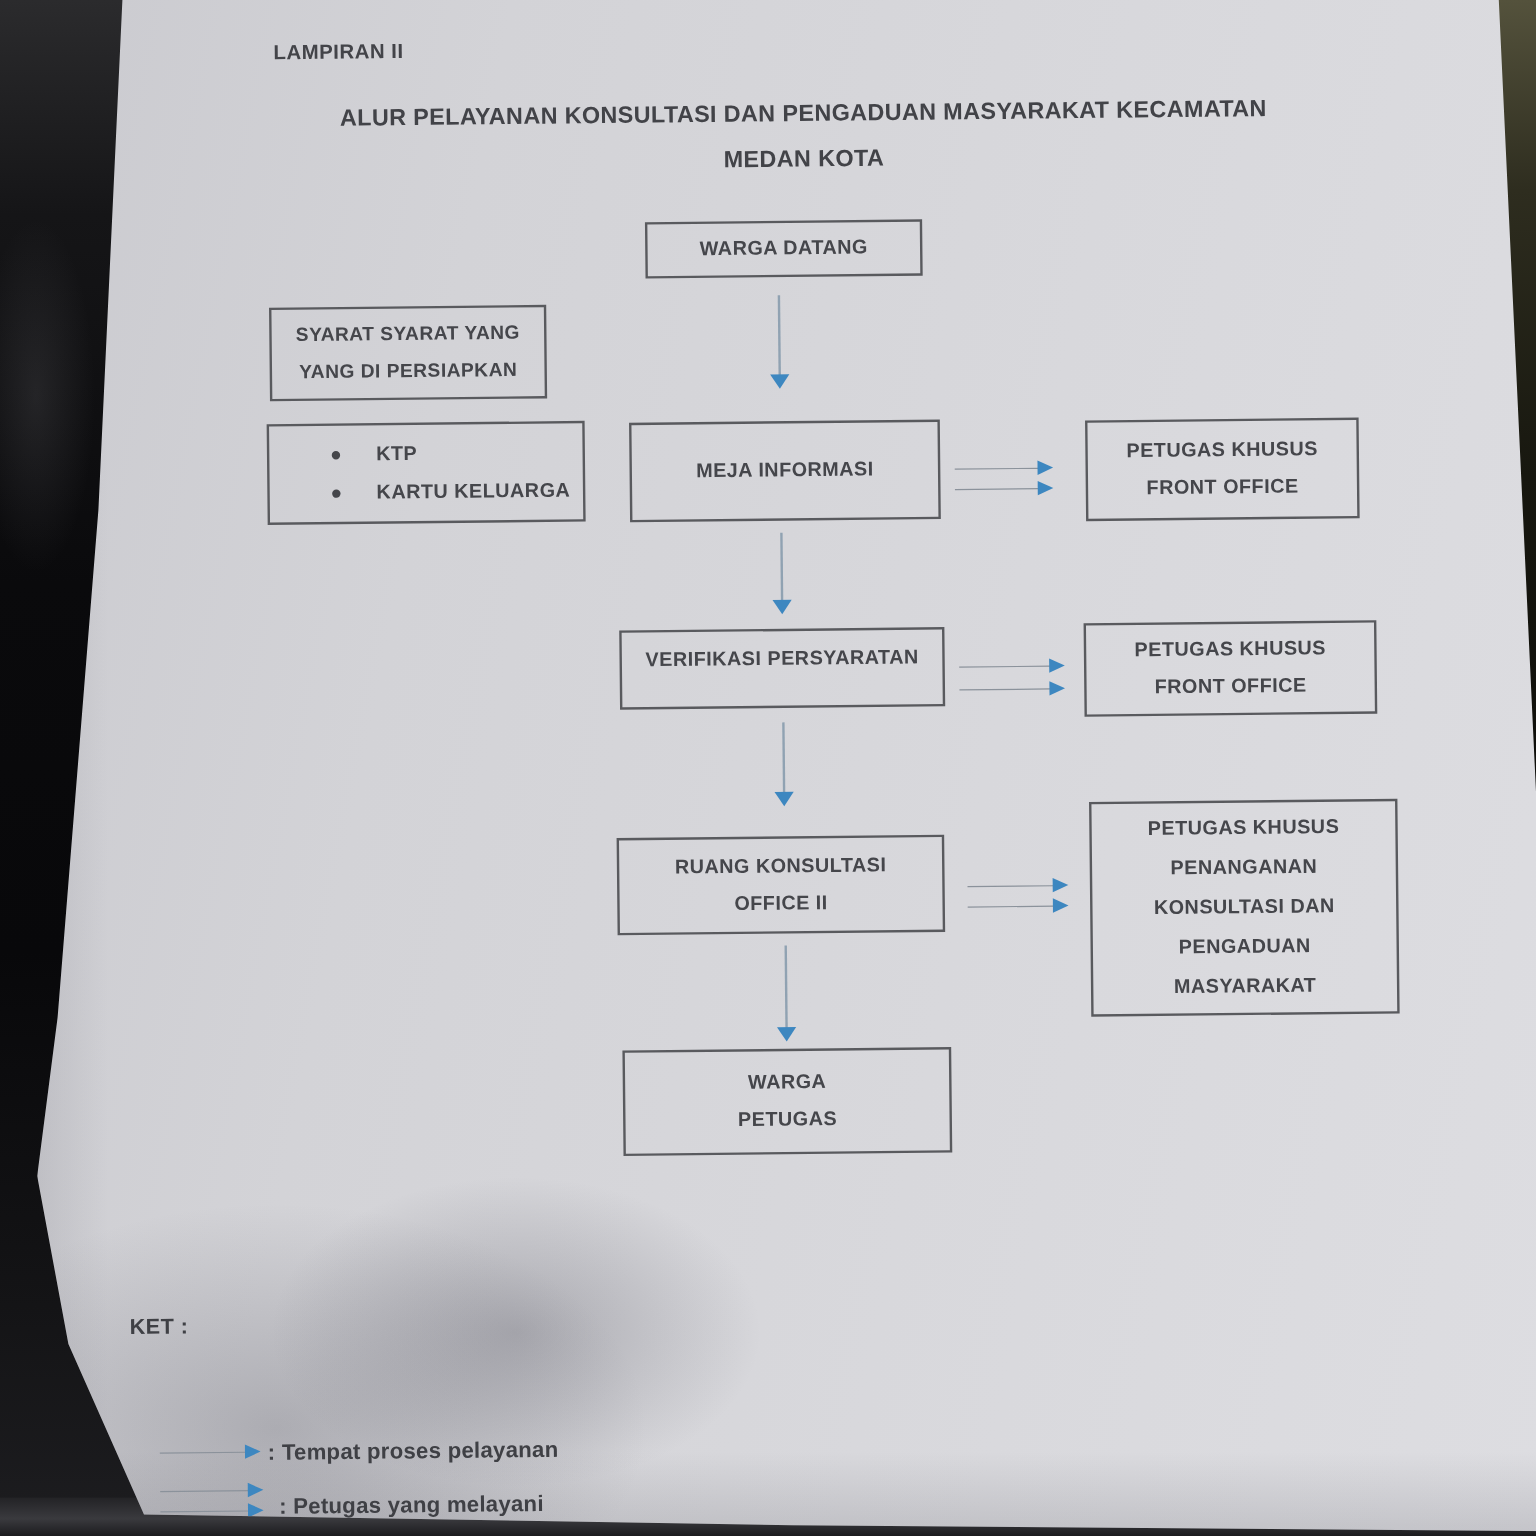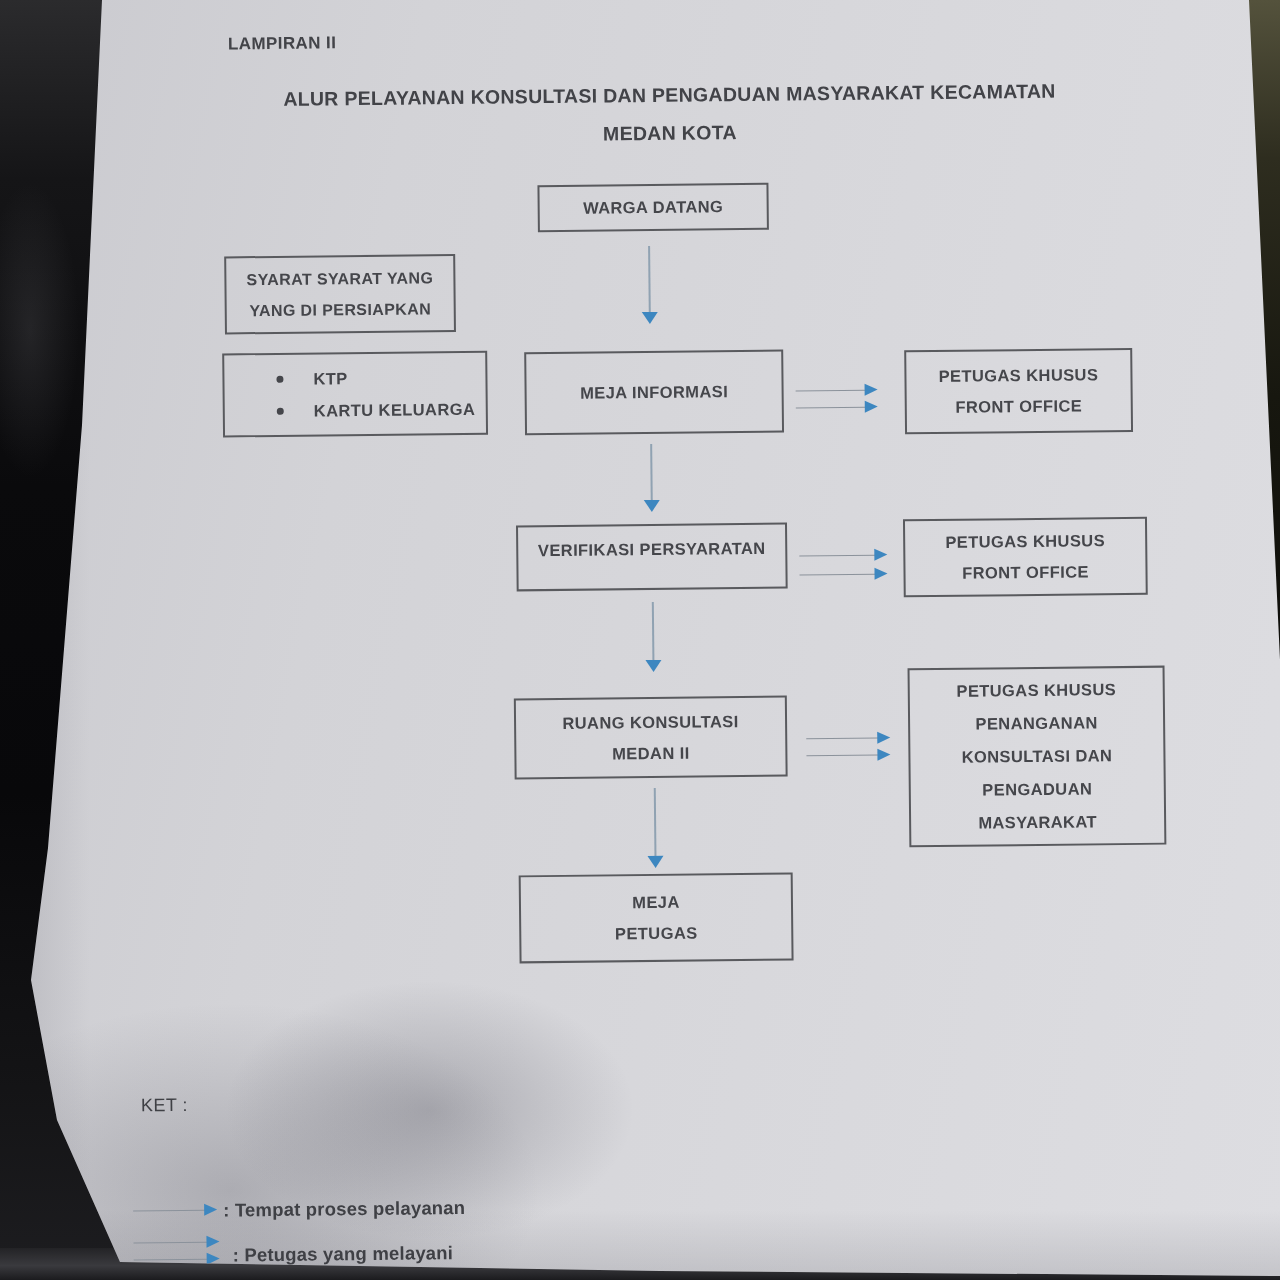--- a/index.html
+++ b/index.html
@@ -41,21 +41,21 @@
   
   .varrow{position:absolute;width:16px;}
   .varrow .shaft{position:absolute;left:7px;top:0;bottom:11px;width:1.6px;background:#90a2b2;}
   .varrow .head{position:absolute;left:0;bottom:0;width:0;height:0;
     border-left:8px solid transparent;border-right:8px solid transparent;border-top:12px solid #3d87c0;}
   .harrow{position:absolute;height:13px;}
   .harrow .shaft{position:absolute;left:0;right:12px;top:5.5px;height:1.6px;background:#8b929b;}
   .harrow .head{position:absolute;right:0;top:0;width:0;height:0;
     border-top:6.5px solid transparent;border-bottom:6.5px solid transparent;border-left:13px solid #3d87c0;}
   
-  .ket{position:absolute;left:136px;top:1090px;font-size:18px;font-weight:400;color:#3f4045;letter-spacing:.4px;}
+  .ket{position:absolute;left:103px;top:1090px;font-size:18px;font-weight:700;color:#3f4045;letter-spacing:.4px;}
   .legend-label{position:absolute;font-size:18.5px;font-weight:600;color:#3f4045;letter-spacing:.2px;}
 </style>
 </head>
 <body>
 
 <div class="scene">
   <div class="bg-left"></div>
   <div class="bg-left-streak"></div>
   <div class="bg-right"></div>
   <div class="bg-bottom"></div>
@@ -102,33 +102,33 @@
         <span>VERIFIKASI PERSYARATAN</span>
       </div>
 
       <div class="fbox" style="left:904px;top:522px;width:244px;height:78px;">
         <span>PETUGAS KHUSUS</span>
         <span>FRONT OFFICE</span>
       </div>
 
       <div class="fbox" style="left:513px;top:697px;width:273px;height:81px;">
         <span>RUANG KONSULTASI</span>
-        <span>MEDAN II</span>
+        <span>OFFICE II</span>
       </div>
 
       <div class="fbox" style="left:907px;top:671px;width:257px;height:179px;line-height:33px;">
         <span>PETUGAS KHUSUS</span>
         <span>PENANGANAN</span>
         <span>KONSULTASI DAN</span>
         <span>PENGADUAN</span>
         <span>MASYARAKAT</span>
       </div>
 
       <div class="fbox" style="left:516px;top:874px;width:274px;height:88px;">
-        <span>MEJA</span>
+        <span>WARGA</span>
         <span>PETUGAS</span>
       </div>
 
       <div class="varrow" style="left:645px;top:246px;height:78px;">
         <div class="shaft"></div>
         <div class="head"></div>
       </div>
       <div class="varrow" style="left:645px;top:444px;height:68px;">
         <div class="shaft"></div>
         <div class="head"></div>

